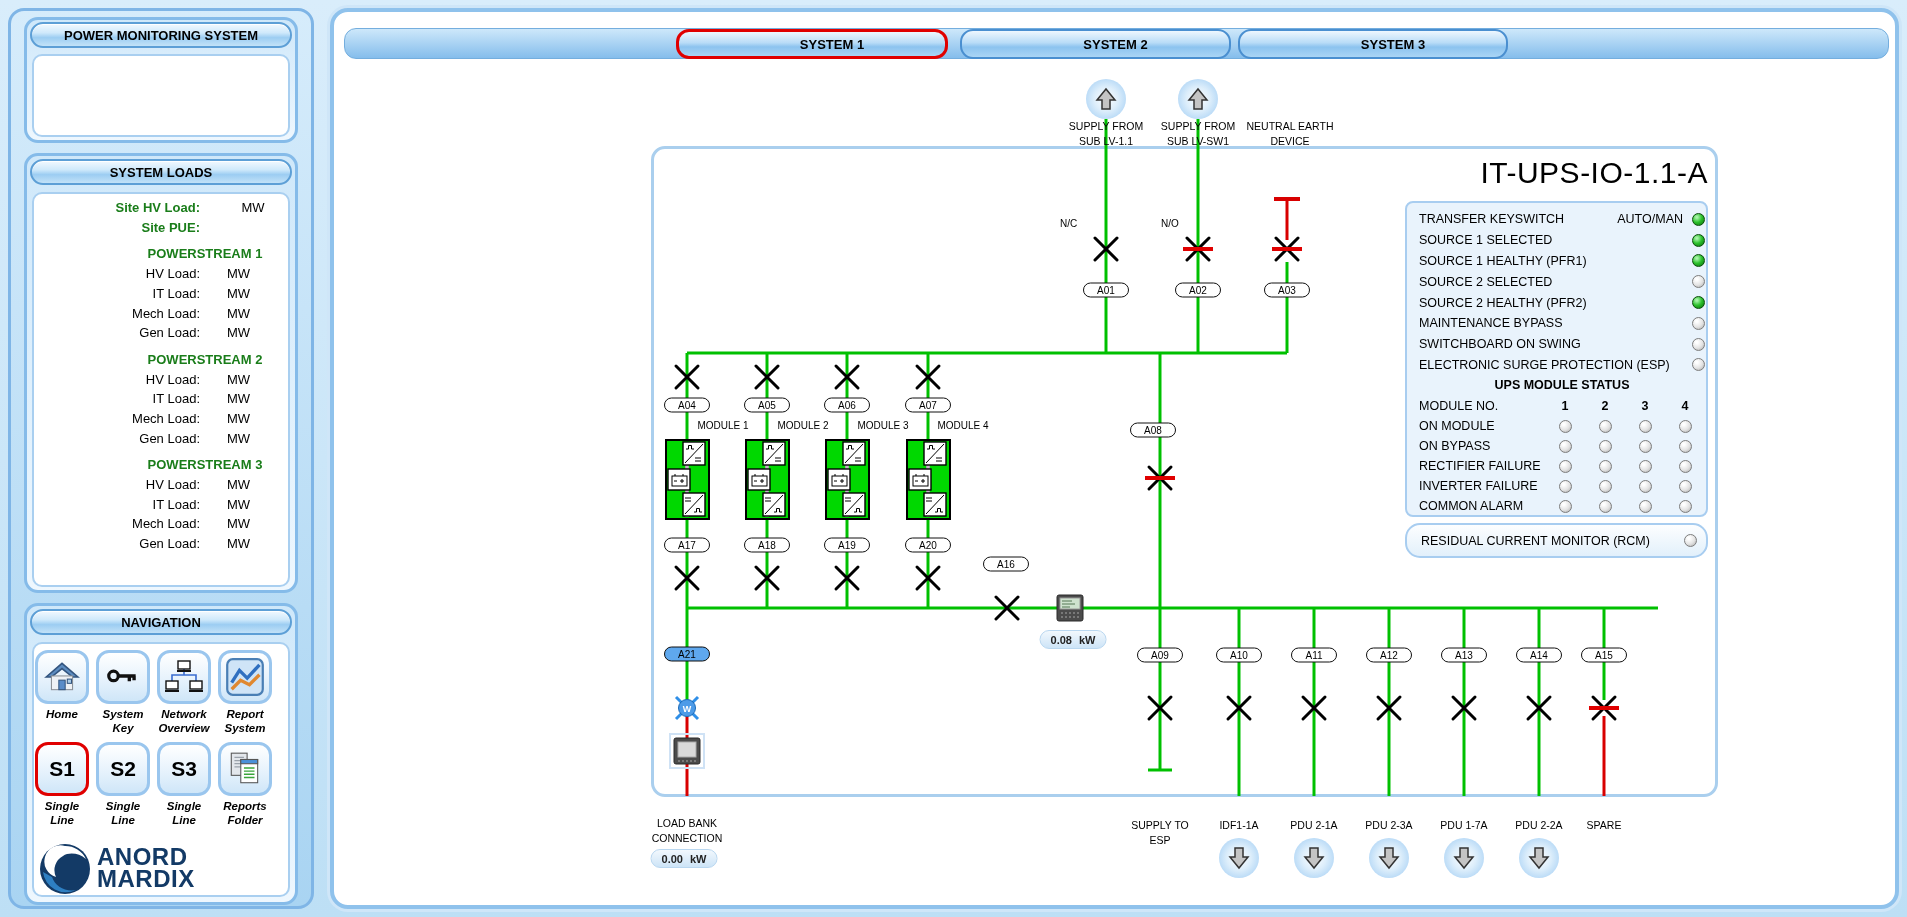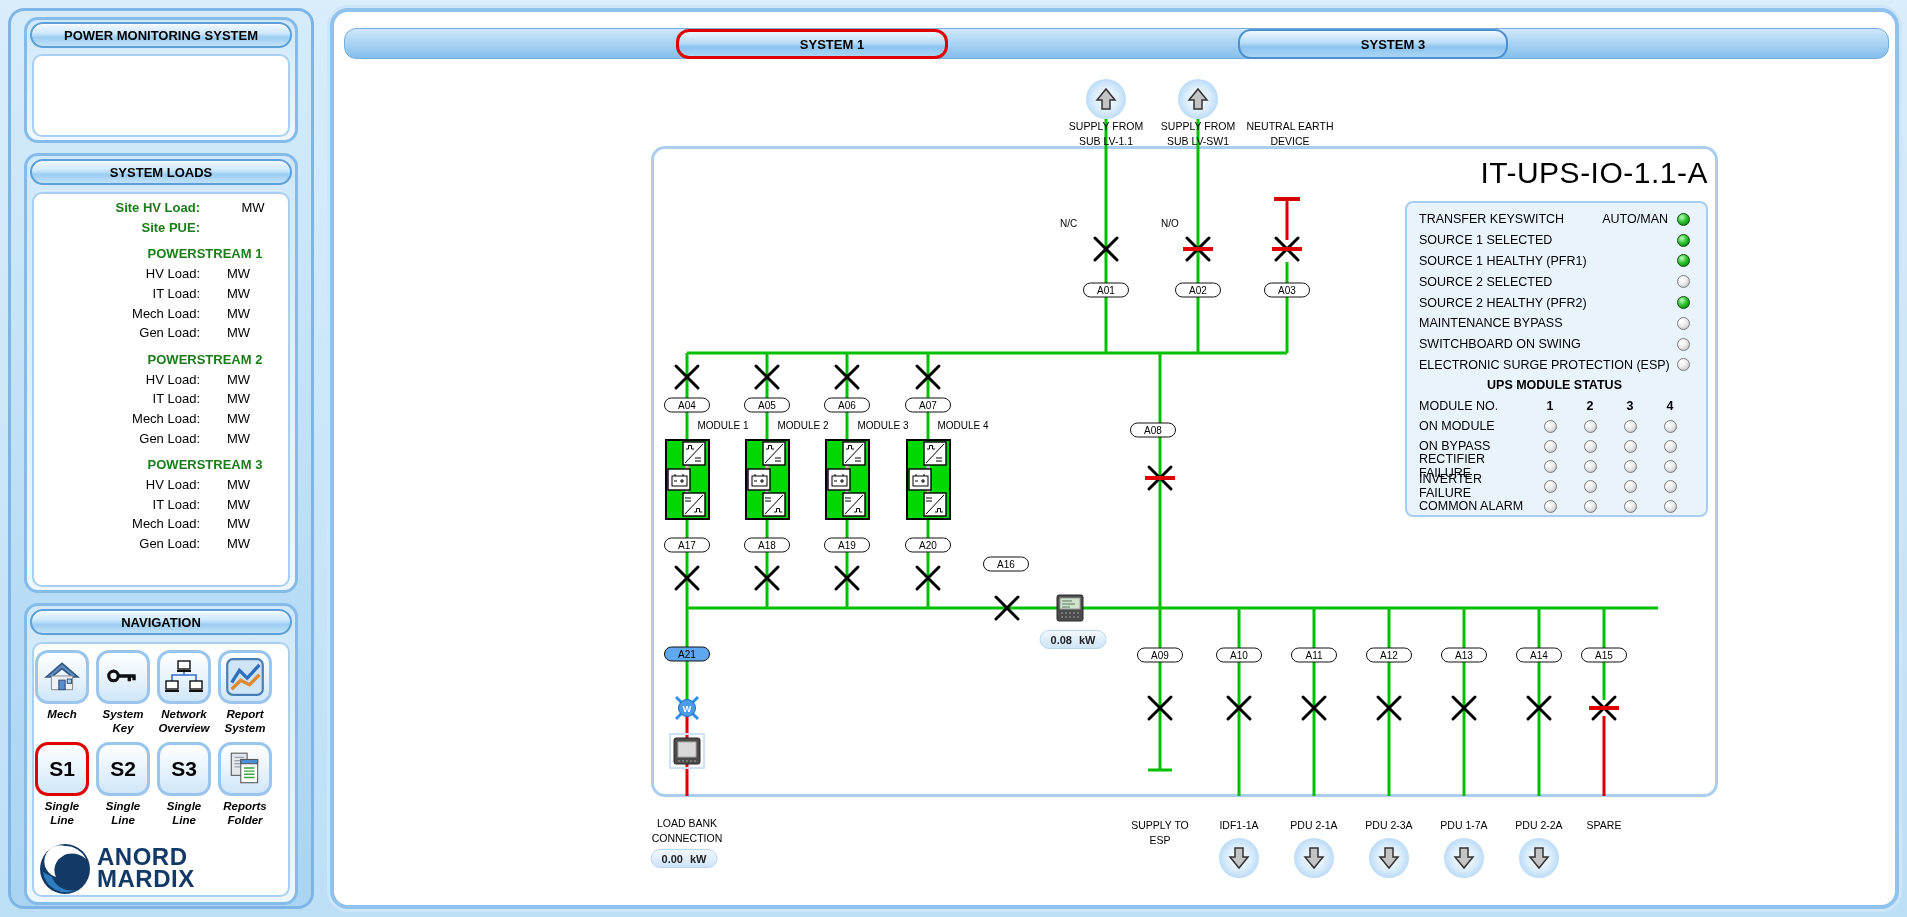--- a/index.html
+++ b/index.html
@@ -23,21 +23,21 @@
   
   .tabband{left:344px;top:28px;width:1545px;height:31px;border-radius:12px;
            background:linear-gradient(180deg,#cde8fa,#85bdec);border:1px solid #74aede;box-sizing:border-box;}
   .tab{height:30px;border-radius:13px;box-sizing:border-box;
        background:linear-gradient(180deg,#eef7fe 0%,#b9dcf7 45%,#8cc3ef 62%,#aad5f5 100%);
        border:2px solid #4a8fd0;display:flex;align-items:center;justify-content:center;
        font-weight:bold;font-size:13px;padding-left:40px;}
   .tab.sel{border:3px solid #e00000;}
   
   .statuspanel{left:1405px;top:201px;width:303px;height:316px;border:2px solid #a8cdf0;border-radius:8px;
-               background:#e9f3fc;box-sizing:border-box;padding:6px 16px 0 12px;}
+               background:#e9f3fc;box-sizing:border-box;padding:6px 1px 0 12px;}
   .srow{display:flex;align-items:center;height:20.8px;font-size:12.5px;}
   .srow .st{flex:1;}
   .srow .sv{margin-right:9px;}
   .upshead{text-align:center;font-weight:bold;height:21px;line-height:21px;font-size:12.5px;}
   .mgrow{display:flex;align-items:center;height:20px;font-size:12.5px;}
   .mgrow .st{flex:1;}
   .mc{width:40px;display:flex;justify-content:center;font-weight:bold;}
   .rcmpanel{left:1405px;top:523px;width:303px;height:35px;display:flex;align-items:center;
             padding:0 9px 0 14px;font-size:12.5px;box-sizing:border-box;
             background:linear-gradient(#fdfeff,#e2f0fb);border:2px solid #a8cdf0;border-radius:15px;}
@@ -184,21 +184,21 @@
       </g>
     </svg>
   </div>
   <div class="abs navbtn" style="left:218px;top:650px;">
     <svg width="40" height="40" viewBox="0 0 36 36">
       <rect x="2" y="2" width="32" height="32" rx="5" fill="#cfe4f7" stroke="#4a7fb5" stroke-width="2"></rect>
       <polyline points="6,23 13,12 20,19 31,7" fill="none" stroke="#2f6fc0" stroke-width="3"></polyline>
       <polyline points="6,29 14,21 22,25 31,16" fill="none" stroke="#e08830" stroke-width="3"></polyline>
     </svg>
   </div>
-  <div class="abs navlab" style="left:62px;top:707px;">Mech</div>
+  <div class="abs navlab" style="left:62px;top:707px;">Home</div>
   <div class="abs navlab" style="left:123px;top:707px;">System
 Key</div>
   <div class="abs navlab" style="left:184px;top:707px;">Network
 Overview</div>
   <div class="abs navlab" style="left:245px;top:707px;">Report
 System</div>
 
   <div class="abs navbtn sel" style="left:35px;top:742px;">
     <span class="sbtn-text">S1</span>
   </div>
@@ -232,20 +232,21 @@
     <path d="M5,30 a23,23 0 0 0 33,18 C27,50 17,44 14,35 Z" fill="#2e7fc2"></path>
   </svg>
   <div class="logotext">
     <div>ANORD</div>
     <div>MARDIX</div>
   </div>
 
   <div class="abs mainpanel"></div>
   <div class="abs tabband"></div>
   <div class="abs tab sel" style="left:676px;top:29px;width:272px;">SYSTEM 1</div>
+  <div class="abs tab" style="left:960px;top:29px;width:271px;">SYSTEM 2</div>
   <div class="abs tab" style="left:1238px;top:29px;width:270px;">SYSTEM 3</div>
 
   <div class="abs diagpanel"></div>
   <div class="abs title">IT-UPS-IO-1.1-A</div>
 
   <div class="abs statuspanel">
     <div class="srow">
         <span class="st">TRANSFER KEYSWITCH</span>
         <span class="sv">AUTO/MAN</span>
         <span class="led led-green"></span>
@@ -356,20 +357,24 @@
         </span>
         <span class="mc">
           <i class="led led-gray"></i>
         </span>
         <span class="mc">
           <i class="led led-gray"></i>
         </span>
     </div>
   </div>
 
+  <div class="abs rcmpanel">
+    <span class="st">RESIDUAL CURRENT MONITOR (RCM)</span>
+    <span class="led led-gray"></span>
+  </div>
 
   <svg class="abs" style="left:0;top:0;" width="1907" height="917" viewBox="0 0 1907 917">
     <defs>
       <g id="bx" stroke="#000" stroke-width="3" stroke-linecap="round">
         <line x1="-11" y1="-11" x2="11" y2="11"></line>
           <line x1="-11" y1="11" x2="11" y2="-11"></line>
       </g>
       <g id="uarr">
           <path d="M-9,1 L0,-10 L9,1 L4,1 L4,10 L-4,10 L-4,1 Z" fill="#c4c4c4" stroke="#333" stroke-width="1.5"></path>
         </g>

